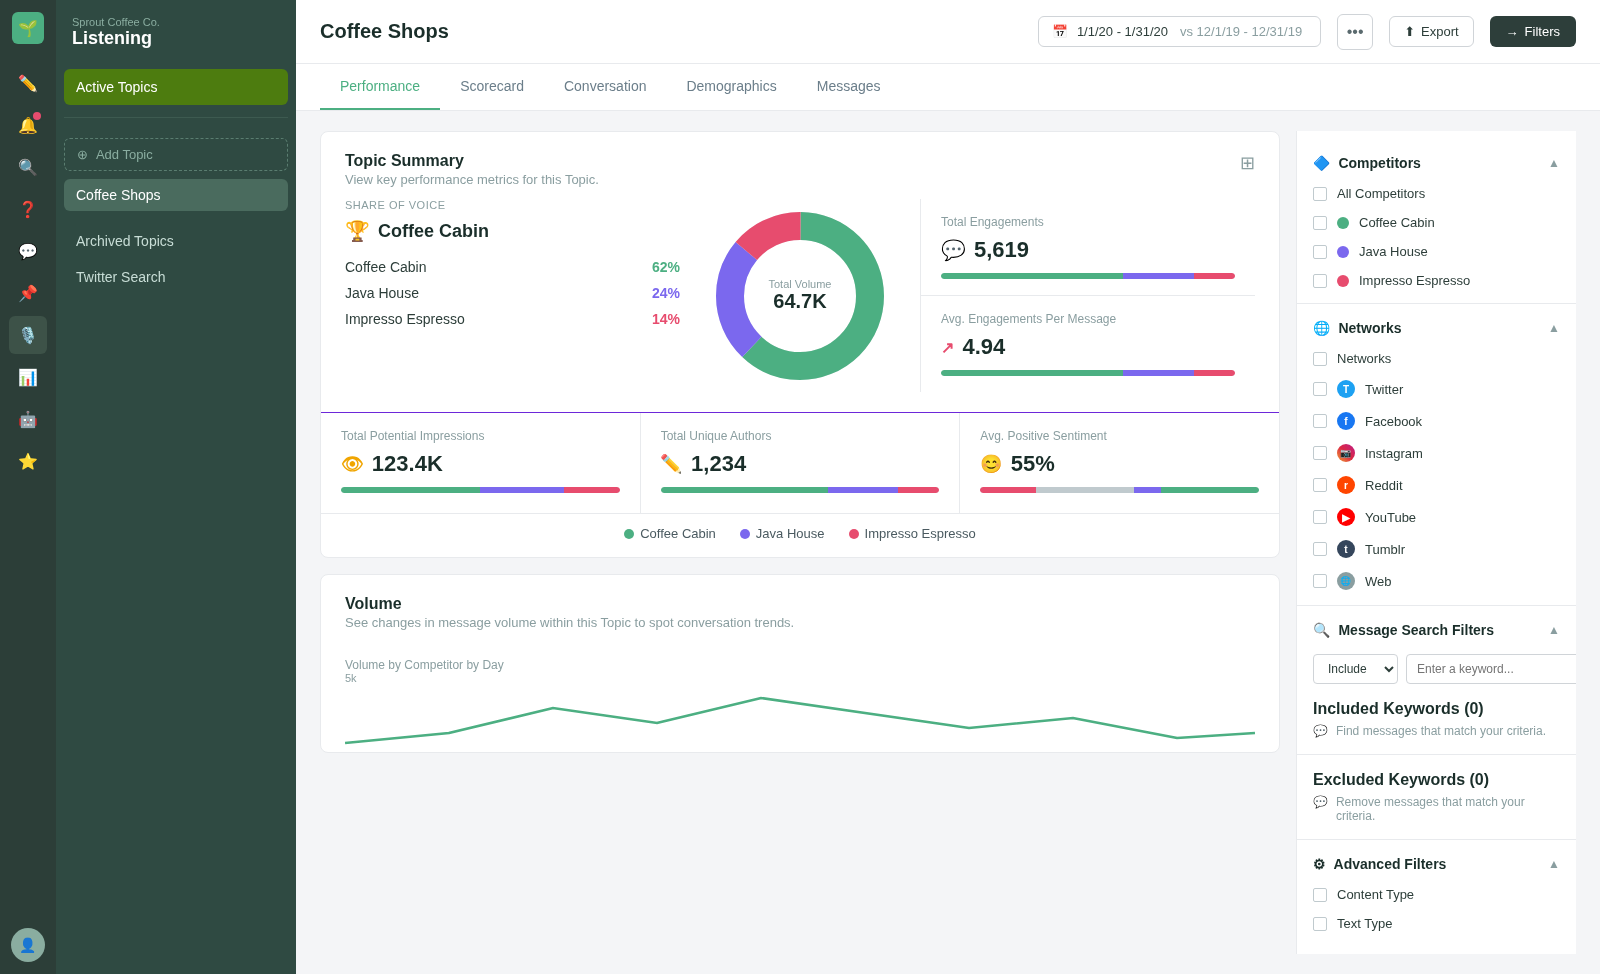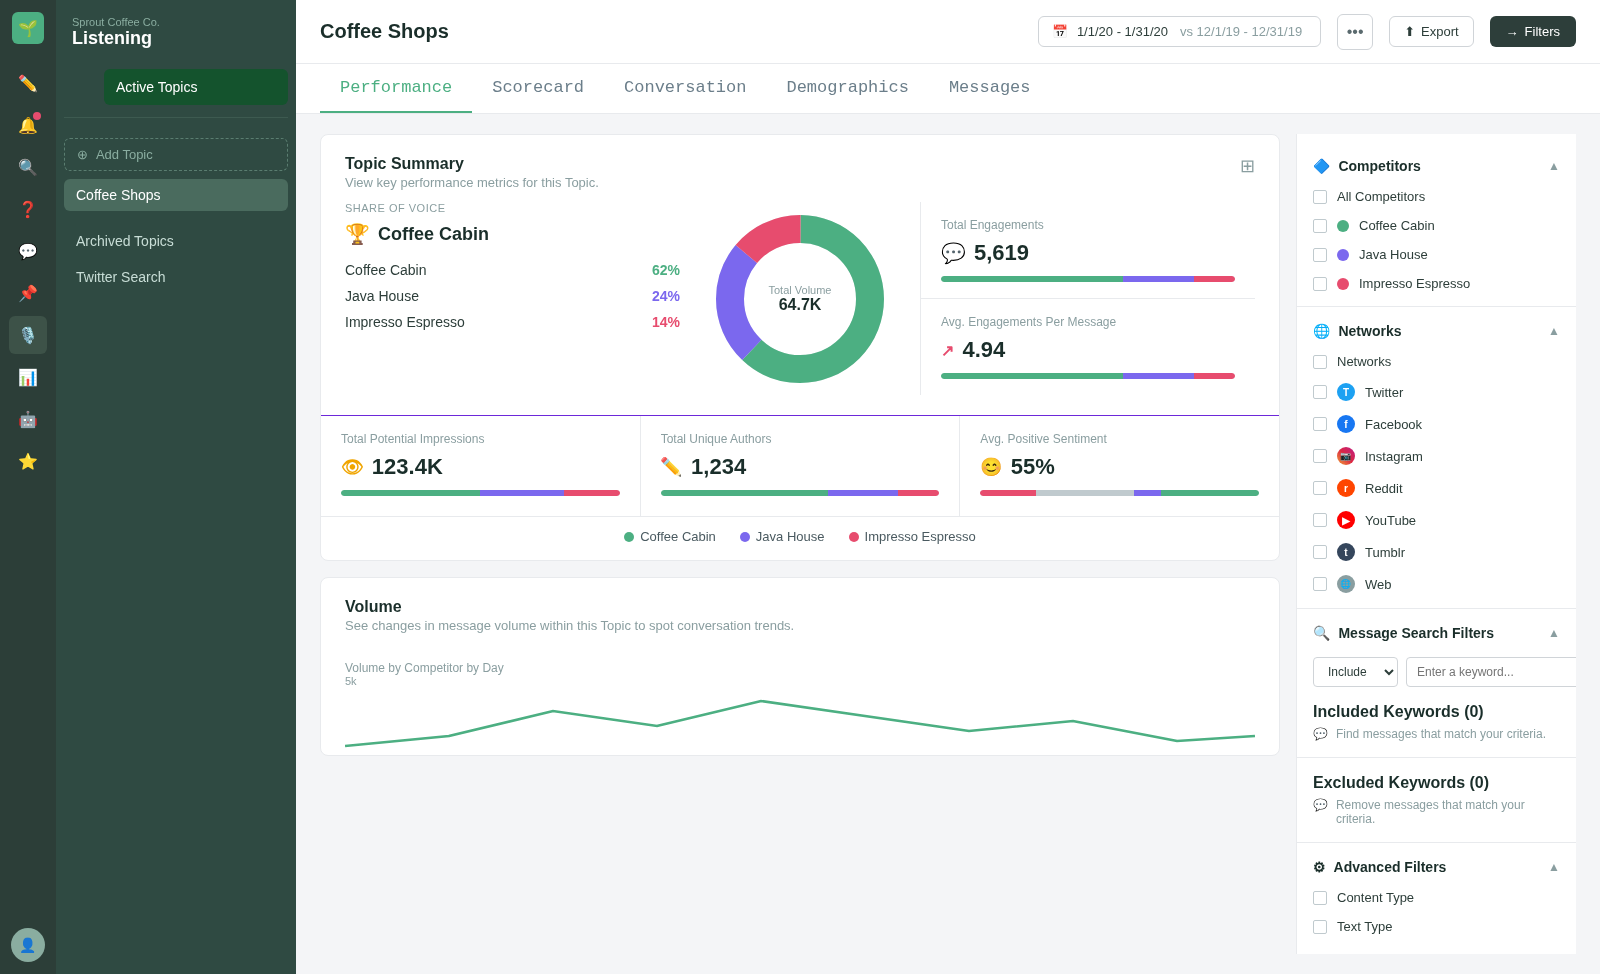--- a/index.html
+++ b/index.html
@@ -76,21 +76,21 @@
     .sidebar-brand .app-name { font-size: 18px; font-weight: 600; color: #fff; }
     .sidebar-nav { padding: 0 8px; }
     .sidebar-nav-item {
       padding: 10px 12px;
       border-radius: 6px;
       cursor: pointer;
       font-size: 14px;
       color: #c8ddd6;
       display: flex; align-items: center; gap: 8px;
     }
-    .sidebar-nav-item.active { background: #14532d; color: #fff; margin-left: 40px; }
+    .sidebar-nav-item.active { background: #4d7c0f; color: #fff; }
     .sidebar-divider { height: 1px; background: #3d5a50; margin: 12px 8px; }
     .sidebar-section { padding: 8px; }
     .add-topic-btn {
       display: flex; align-items: center; gap: 8px;
       border: 1.5px dashed #5a7d70;
       border-radius: 6px;
       padding: 8px 12px;
       color: #8aada0;
       font-size: 13px;
       cursor: pointer;
@@ -184,26 +184,25 @@
     .tabs-bar {
       background: #fff;
       border-bottom: 1px solid #e8eaed;
       padding: 0 24px;
       display: flex;
       gap: 0;
       flex-shrink: 0;
     }
     .tab {
       padding: 14px 20px;
-      font-size: 17px;
+      font-size: 14px;
       color: #6b7e8a;
       cursor: pointer;
       border-bottom: 2px solid transparent;
       font-weight: 400;
-      font-family: Liberation Mono, monospace;
     }
     .tab.active { color: #4caf82; border-bottom-color: #4caf82; font-weight: 500; }
 
     
     .content-area {
       flex: 1;
       overflow-y: auto;
       padding: 20px 24px;
       display: flex;
       gap: 16px;
@@ -264,21 +263,21 @@
       align-items: center;
       justify-content: center;
       position: relative;
     }
     .donut-label {
       position: absolute;
       text-align: center;
       pointer-events: none;
     }
     .donut-label .dl-text { font-size: 11px; color: #8a9ea0; }
-    .donut-label .dl-val { font-size: 16px; font-weight: 700; color: #1a2e2a; }
+    .donut-label .dl-val { font-size: 20px; font-weight: 700; color: #1a2e2a; }
 
     
     .stats-col {
       flex: 1;
       display: flex;
       flex-direction: column;
       gap: 0;
     }
     .stat-block {
       flex: 1;

